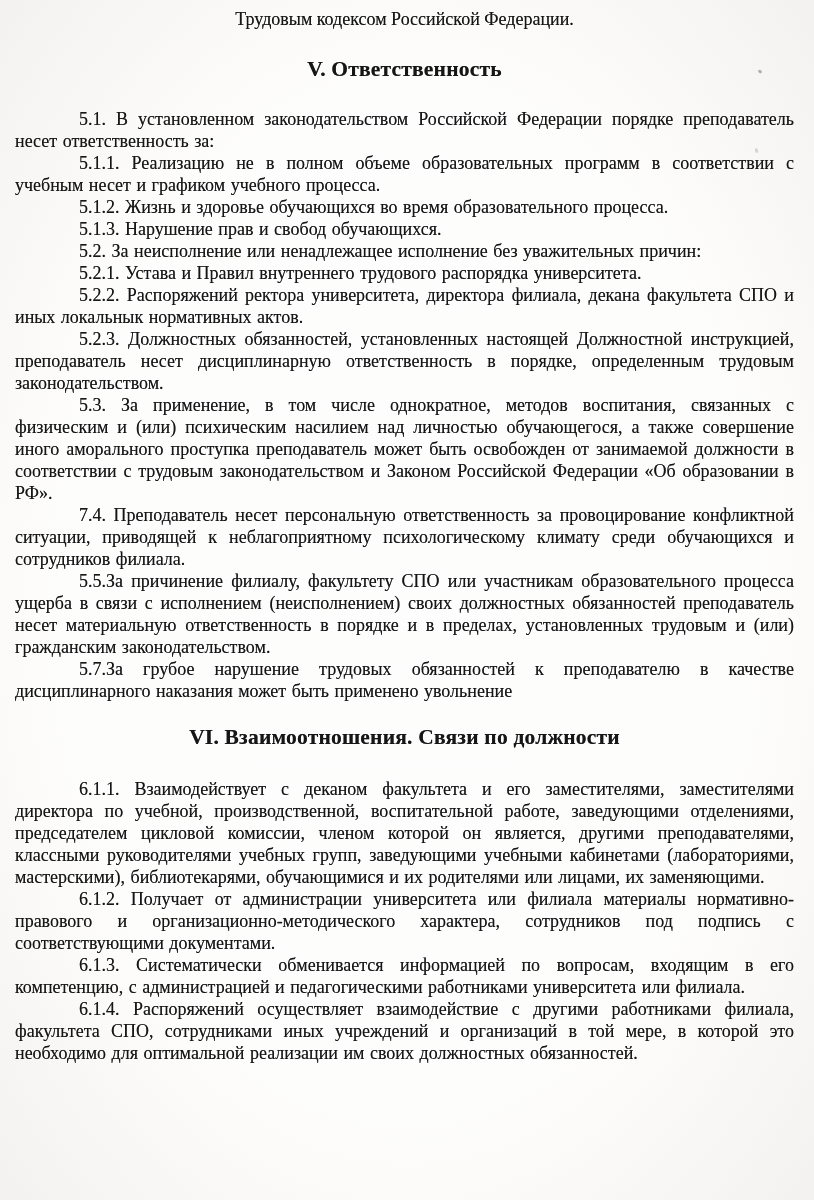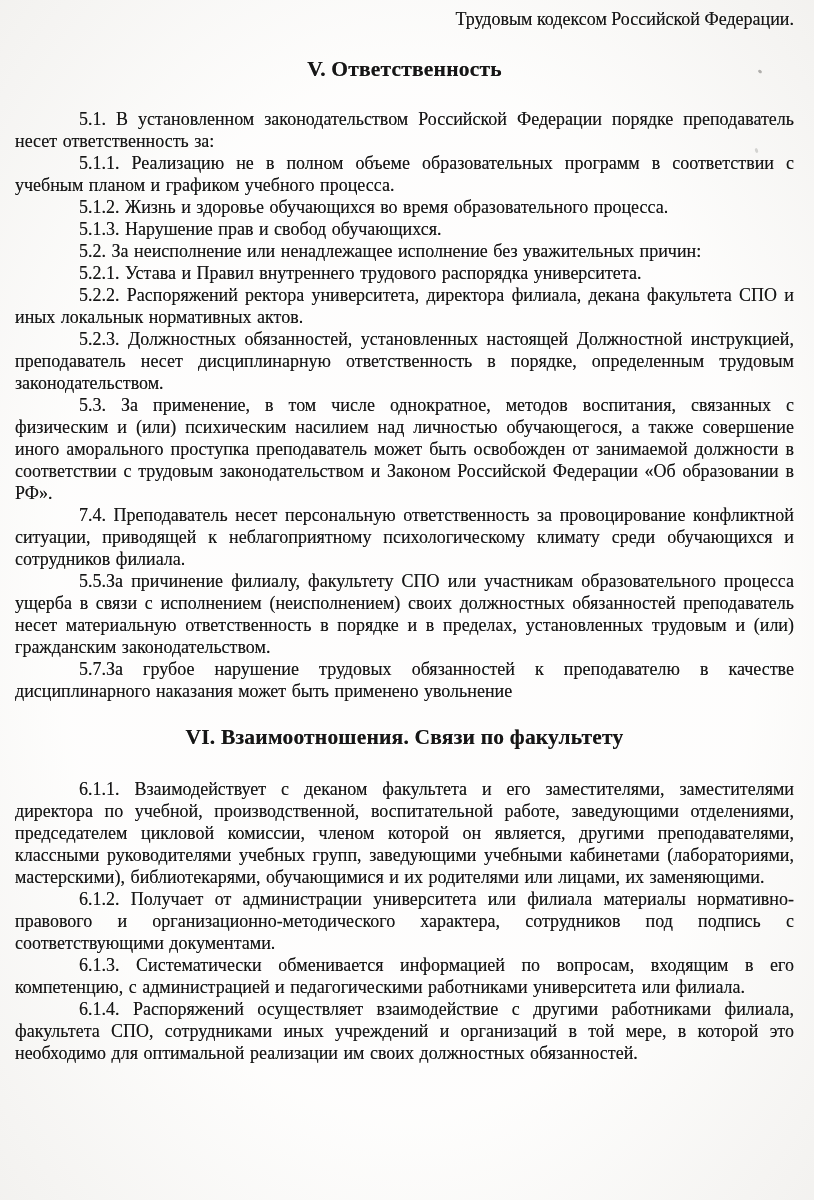--- a/index.html
+++ b/index.html
@@ -23,21 +23,21 @@
     -webkit-font-smoothing: antialiased;
   }
   
   .page p, .page h2 {
     text-shadow: 0 0 0.45px rgba(10,10,10,0.55);
   }
   .intro-line {
     margin: 0;
     font-size: 18px;
     line-height: 22px;
-    text-align: right;
+    text-align: center;
   }
   h2.section-heading {
     margin: 26px 0 26px 0;
     font-size: 21.5px;
     line-height: 26px;
     font-weight: bold;
     text-align: center;
     letter-spacing: 0.2px;
   }
   h2.section-heading.vi {
@@ -67,32 +67,32 @@
 <div class="page">
 
   <span class="speck s1"></span>
   <span class="speck s2"></span>
 
   <p class="intro-line">Трудовым кодексом Российской Федерации.</p>
 
   <h2 class="section-heading v">V. Ответственность</h2>
 
   <p class="para">5.1. В установленном законодательством Российской Федерации порядке преподаватель несет ответственность за:</p>
-  <p class="para">5.1.1. Реализацию не в полном объеме образовательных программ в соответствии с учебным планом и графиком учебного процесса.</p>
+  <p class="para">5.1.1. Реализацию не в полном объеме образовательных программ в соответствии с учебным несет и графиком учебного процесса.</p>
   <p class="para">5.1.2. Жизнь и здоровье обучающихся во время образовательного процесса.</p>
   <p class="para">5.1.3. Нарушение прав и свобод обучающихся.</p>
   <p class="para">5.2. За неисполнение или ненадлежащее исполнение без уважительных причин:</p>
   <p class="para">5.2.1. Устава и Правил внутреннего трудового распорядка университета.</p>
   <p class="para">5.2.2. Распоряжений ректора университета, директора филиала, декана факультета СПО и иных локальнык нормативных актов.</p>
   <p class="para">5.2.3. Должностных обязанностей, установленных настоящей Должностной инструкцией, преподаватель несет дисциплинарную ответственность в порядке, определенным трудовым законодательством.</p>
   <p class="para">5.3. За применение, в том числе однократное, методов воспитания, связанных с физическим и (или) психическим насилием над личностью обучающегося, а также совершение иного аморального проступка преподаватель может быть освобожден от занимаемой должности в соответствии с трудовым законодательством и Законом Российской Федерации «Об образовании в РФ».</p>
   <p class="para">7.4. Преподаватель несет персональную ответственность за провоцирование конфликтной ситуации, приводящей к неблагоприятному психологическому климату среди обучающихся и сотрудников филиала.</p>
   <p class="para">5.5.За причинение филиалу, факультету СПО или участникам образовательного процесса ущерба в связи с исполнением (неисполнением) своих должностных обязанностей преподаватель несет материальную ответственность в порядке и в пределах, установленных трудовым и (или) гражданским законодательством.</p>
   <p class="para">5.7.За грубое нарушение трудовых обязанностей к преподавателю в качестве дисциплинарного наказания может быть применено увольнение</p>
 
-  <h2 class="section-heading vi">VI. Взаимоотношения. Связи по факультету</h2>
+  <h2 class="section-heading vi">VI. Взаимоотношения. Связи по должности</h2>
 
   <p class="para">6.1.1. Взаимодействует с деканом факультета и его заместителями, заместителями директора по учебной, производственной, воспитательной работе, заведующими отделениями, председателем цикловой комиссии, членом которой он является, другими преподавателями, классными руководителями учебных групп, заведующими учебными кабинетами (лабораториями, мастерскими), библиотекарями, обучающимися и их родителями или лицами, их заменяющими.</p>
   <p class="para">6.1.2. Получает от администрации университета или филиала материалы нормативно-правового и организационно-методического характера, сотрудников под подпись с соответствующими документами.</p>
   <p class="para">6.1.3. Систематически обменивается информацией по вопросам, входящим в его компетенцию, с администрацией и педагогическими работниками университета или филиала.</p>
   <p class="para">6.1.4. Распоряжений осуществляет взаимодействие с другими работниками филиала, факультета СПО, сотрудниками иных учреждений и организаций в той мере, в которой это необходимо для оптимальной реализации им своих должностных обязанностей.</p>
 
 </div>
 
 </body></html>

